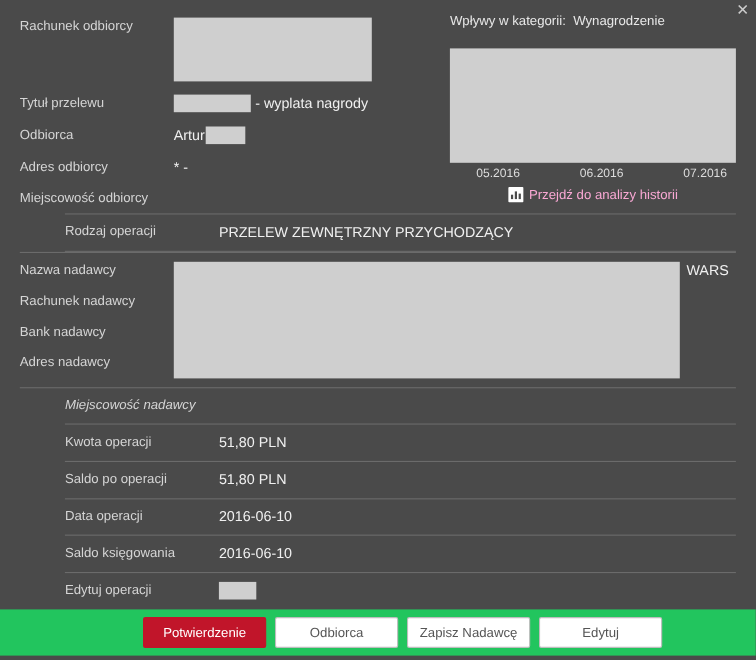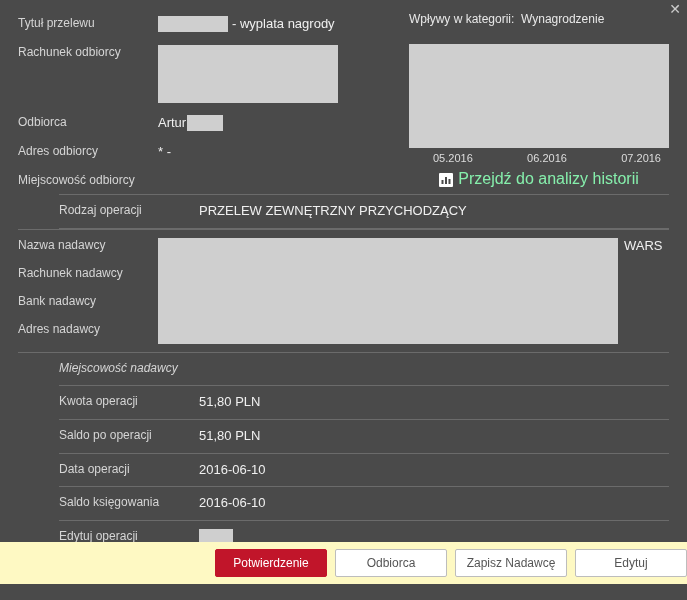--- a/index.html
+++ b/index.html
@@ -96,47 +96,46 @@
   }
   .chart-axis {
     display: flex;
     justify-content: space-between;
     color: #ddd;
     font-size: 11px;
     padding: 4px 8px 0 24px;
   }
   .analysis-link {
     text-align: center;
-    color: #86efac;
-    font-size: 16px;
+    color: #f9a8d4;
+    font-size: 12px;
     margin-top: 6px;
     cursor: pointer;
   }
   .analysis-link svg {
     vertical-align: -3px;
     margin-right: 5px;
   }
   .full-section .row {
     border-top: 1px solid #6b6b6b;
     padding: 8px 0;
     margin-left: 41px;
   }
   .full-section .row:last-child {
     border-bottom: 1px solid #6b6b6b;
   }
   .footer {
     position: absolute;
     left: 0;
     right: 0;
-    bottom: 16px;
-    background: #fef9c3;
+    bottom: 4px;
+    background: #22c55e;
     padding: 7px 0 7px 130px;
     display: flex;
     gap: 8px;
-    justify-content: flex-end;
   }
   .btn {
     border: 1px solid #bdbdbd;
     background: #fff;
     color: #555;
     font-size: 12px;
     padding: 6px 0;
     width: 112px;
     text-align: center;
     cursor: pointer;
@@ -151,31 +150,31 @@
 </head>
 <body>
 
 <div class="modal">
   <div class="close-x">✕</div>
 
   <div class="content">
     <div class="left-col">
 
       <div class="row">
+        <div class="label">Rachunek odbiorcy</div>
+        <div class="value" style="flex:1;">
+          <span class="redact-lg" style="width:180px;height:58px;"></span>
+        </div>
+      </div>
+
+      <div class="row">
         <div class="label">Tytuł przelewu</div>
         <div class="value top-title-val">
           <span class="redact" style="width:70px;height:16px;"></span>
           <span>- wyplata nagrody</span>
-        </div>
-      </div>
-
-      <div class="row">
-        <div class="label">Rachunek odbiorcy</div>
-        <div class="value" style="flex:1;">
-          <span class="redact-lg" style="width:180px;height:58px;"></span>
         </div>
       </div>
 
       <div class="row">
         <div class="label">Odbiorca</div>
         <div class="value" style="display:flex;align-items:center;gap:0;">
           <span>Artur</span>
             <span class="redact" style="width:36px;height:16px;margin-left:1px;"></span>
         </div>
       </div>

